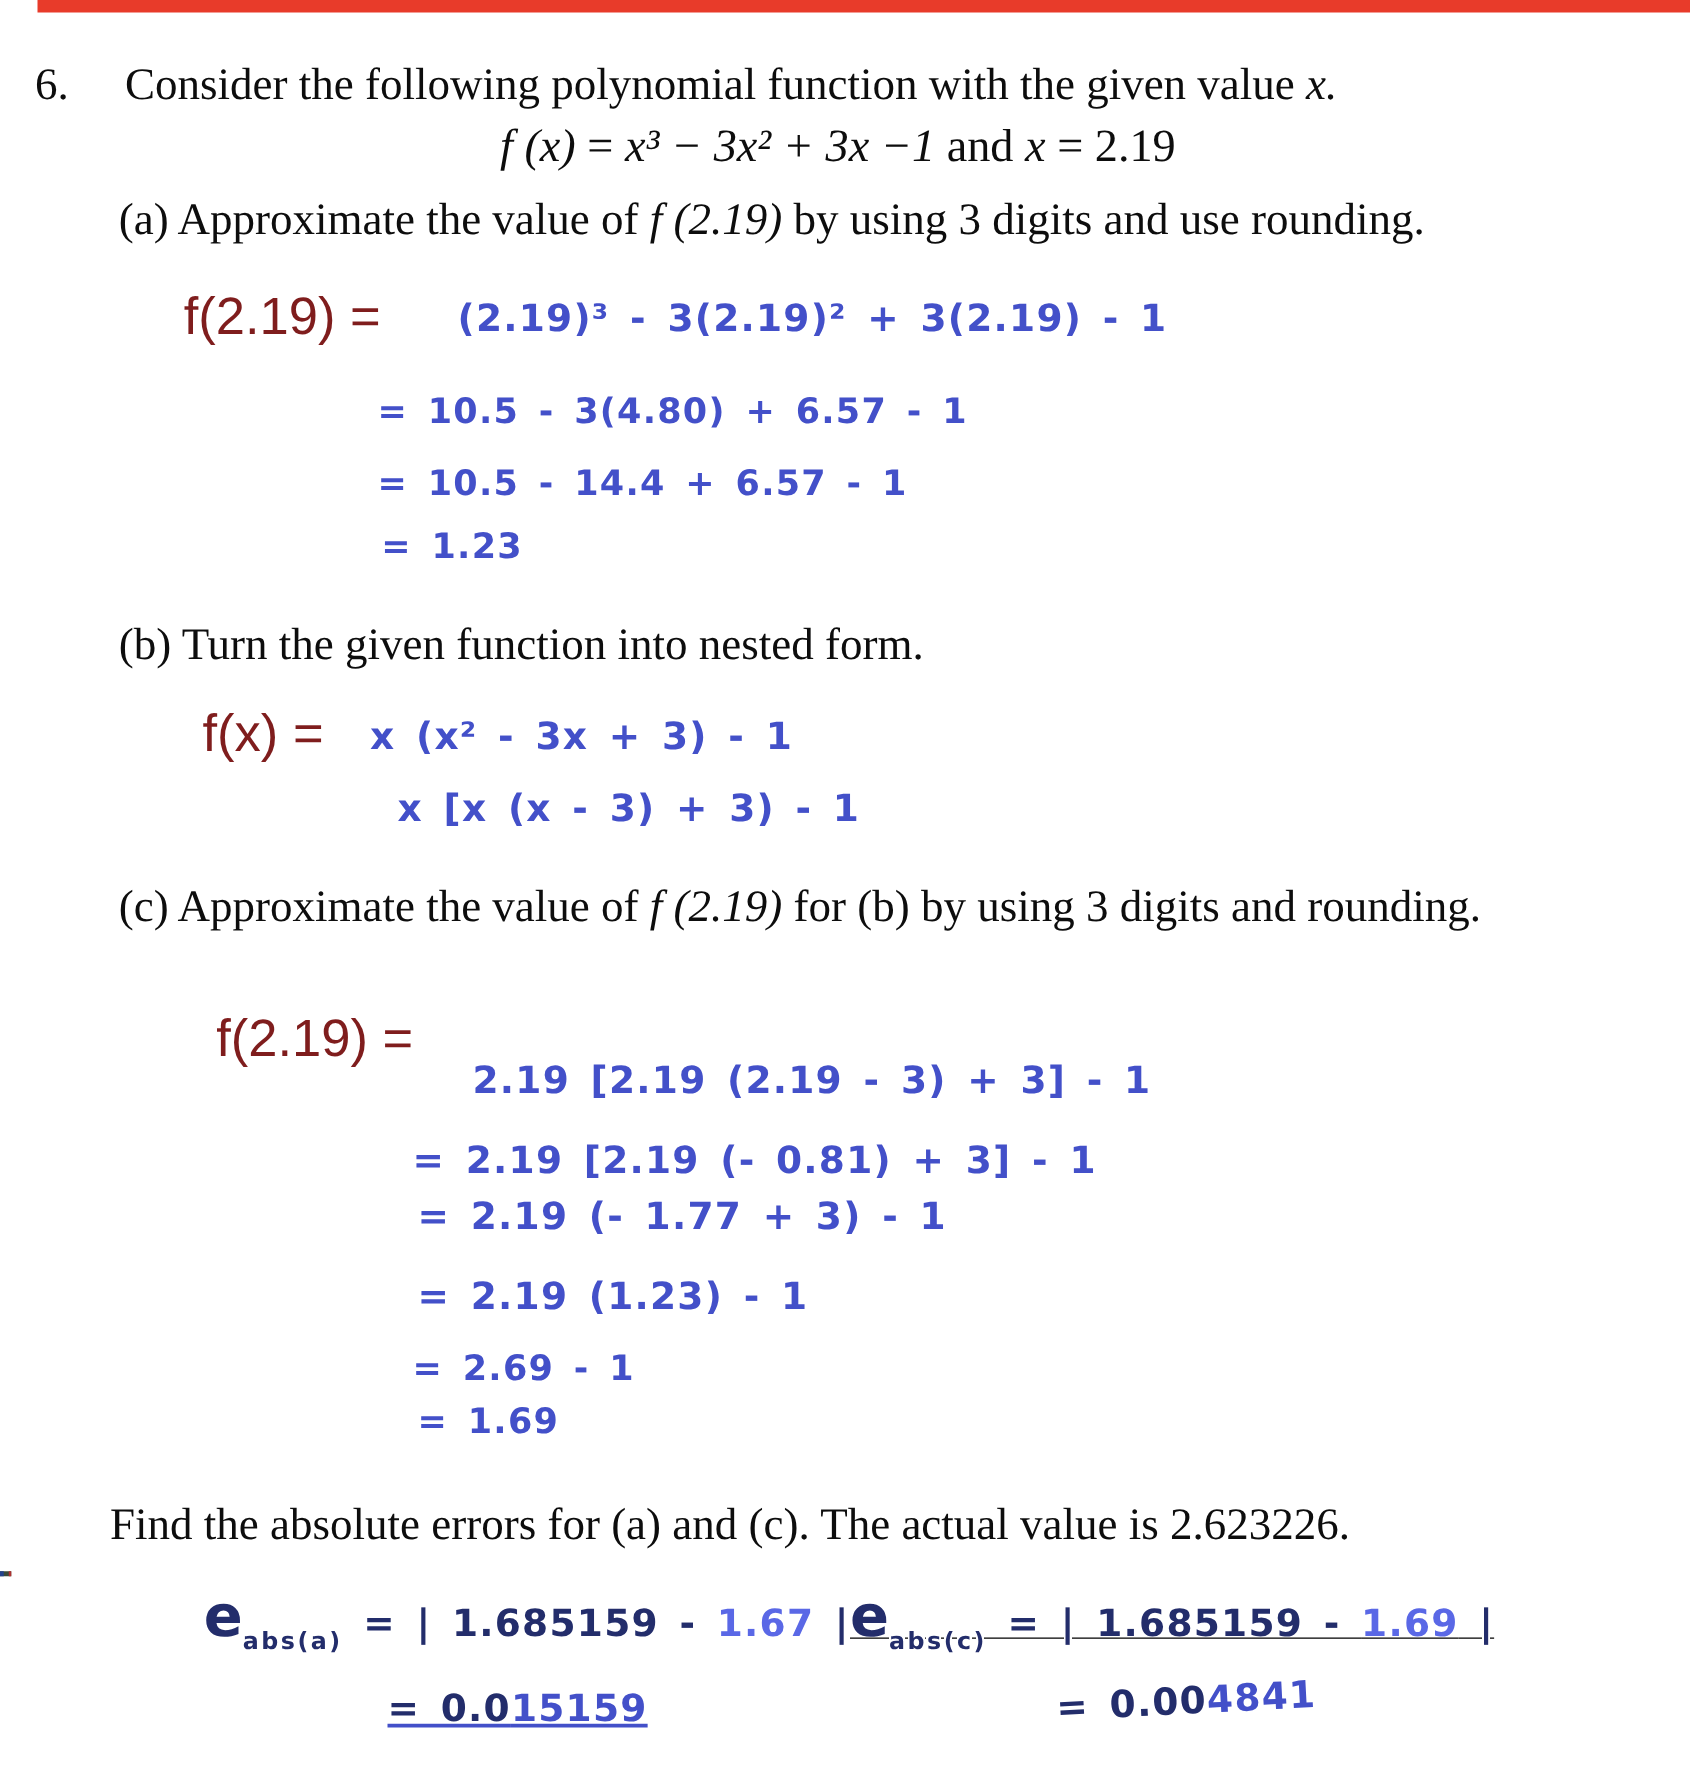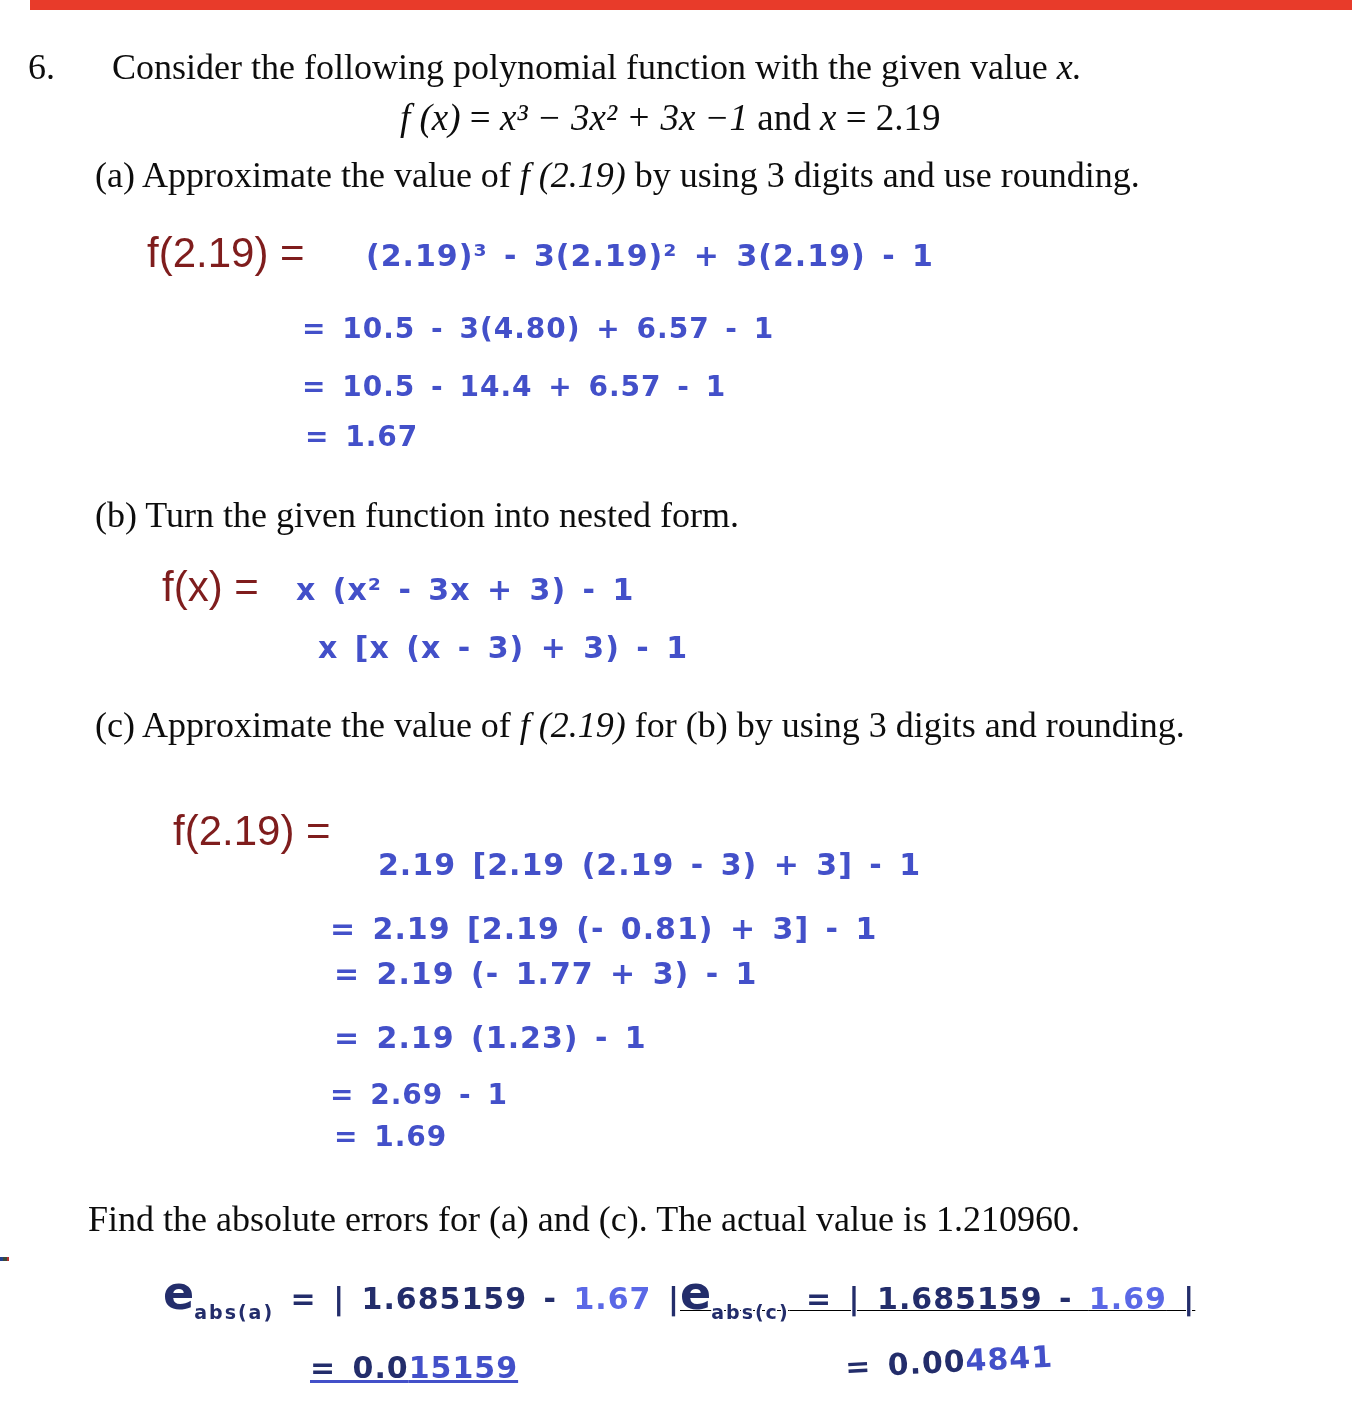--- a/index.html
+++ b/index.html
@@ -45,56 +45,56 @@
     position:absolute; left:0; top:1257px; width:9px; height:4px;
     background:#3a4a3a; border-left:3px solid #23418c; border-right:2px solid #b03030;
   }
 </style>
 </head>
 <body>
 
 <div class="topbar"></div>
 
 <div class="abs print" style="left:28px; top:46px;">6.</div>
-<div class="abs print" style="left:100px; top:46px;margin-left:12px;">
+<div class="abs print" style="left:100px; top:46px;">
   <span>Consider the following polynomial function with the given value </span><span class="it">x.</span>
 </div>
 
 <div class="abs print" style="left:400px; top:96px; font-size:37px;">
   <span class="it">f (x)</span><span> = </span><span class="it">x³ − 3x² + 3x −1</span><span> and </span><span class="it">x</span><span> = 2.19</span>
 </div>
 
 <div class="abs print" style="left:95px; top:154px;">
   <span>(a) Approximate the value of </span><span class="it"> f (2.19) </span><span> by using 3 digits and use rounding.</span>
 </div>
 
 <div class="abs label" style="left:147px; top:228px;">f(2.19) =</div>
 <div class="abs hw hw-lg" style="left:366px; top:238px;">(2.19)³ - 3(2.19)² + 3(2.19) - 1</div>
 <div class="abs hw" style="left:302px; top:312px;">= 10.5 - 3(4.80) + 6.57 - 1</div>
 <div class="abs hw" style="left:302px; top:370px;">= 10.5 - 14.4 + 6.57 - 1</div>
-<div class="abs hw" style="left:305px; top:420px;">= 1.67</div>
+<div class="abs hw" style="left:305px; top:420px;">= 1.23</div>
 
 <div class="abs print" style="left:95px; top:494px;">(b) Turn the given function into nested form.</div>
 <div class="abs label" style="left:162px; top:562px;">f(x) =</div>
 <div class="abs hw hw-lg" style="left:296px; top:572px;">x (x² - 3x + 3) - 1</div>
 <div class="abs hw hw-lg" style="left:318px; top:630px;">x [x (x - 3) + 3) - 1</div>
 
 <div class="abs print" style="left:95px; top:704px;">
   <span>(c) Approximate the value of </span><span class="it">f (2.19)</span><span> for (b) by using 3 digits and rounding.</span>
 </div>
 
 <div class="abs label" style="left:173px; top:806px;">f(2.19) =</div>
 <div class="abs hw hw-lg" style="left:378px; top:816px;margin-top:31px;">2.19 [2.19 (2.19 - 3) + 3] - 1</div>
 <div class="abs hw hw-lg" style="left:330px; top:911px;">= 2.19 [2.19 (- 0.81) + 3] - 1</div>
 <div class="abs hw hw-lg" style="left:334px; top:956px;">= 2.19 (- 1.77 + 3) - 1</div>
 <div class="abs hw hw-lg" style="left:334px; top:1020px;">= 2.19 (1.23) - 1</div>
 <div class="abs hw" style="left:330px; top:1078px;">= 2.69 - 1</div>
 <div class="abs hw" style="left:334px; top:1120px;">= 1.69</div>
 
-<div class="abs print" style="left:88px; top:1198px;">Find the absolute errors for (a) and (c). The actual value is 1.210960.</div>
+<div class="abs print" style="left:88px; top:1198px;">Find the absolute errors for (a) and (c). The actual value is 2.623226.</div>
 
 <div class="abs" style="left:163px; top:1266px;">
   <span class="esym">e</span><span class="esub">abs(a)</span><span class="hw hw-lg navy"> = | 1.685159 - </span><span class="hw hw-lg peri">1.67</span><span class="hw hw-lg navy"> |</span>
 </div>
 
 <div class="abs" style="left:680px; top:1266px;text-decoration:underline;">
   <span class="esym">e</span><span class="esub">abs(c)</span><span class="hw hw-lg navy"> = | 1.685159 - </span><span class="hw hw-lg peri">1.69</span><span class="hw hw-lg navy"> |</span>
 </div>
 
 <div class="abs hw hw-lg" style="left:310px; top:1350px;text-decoration:underline;">

